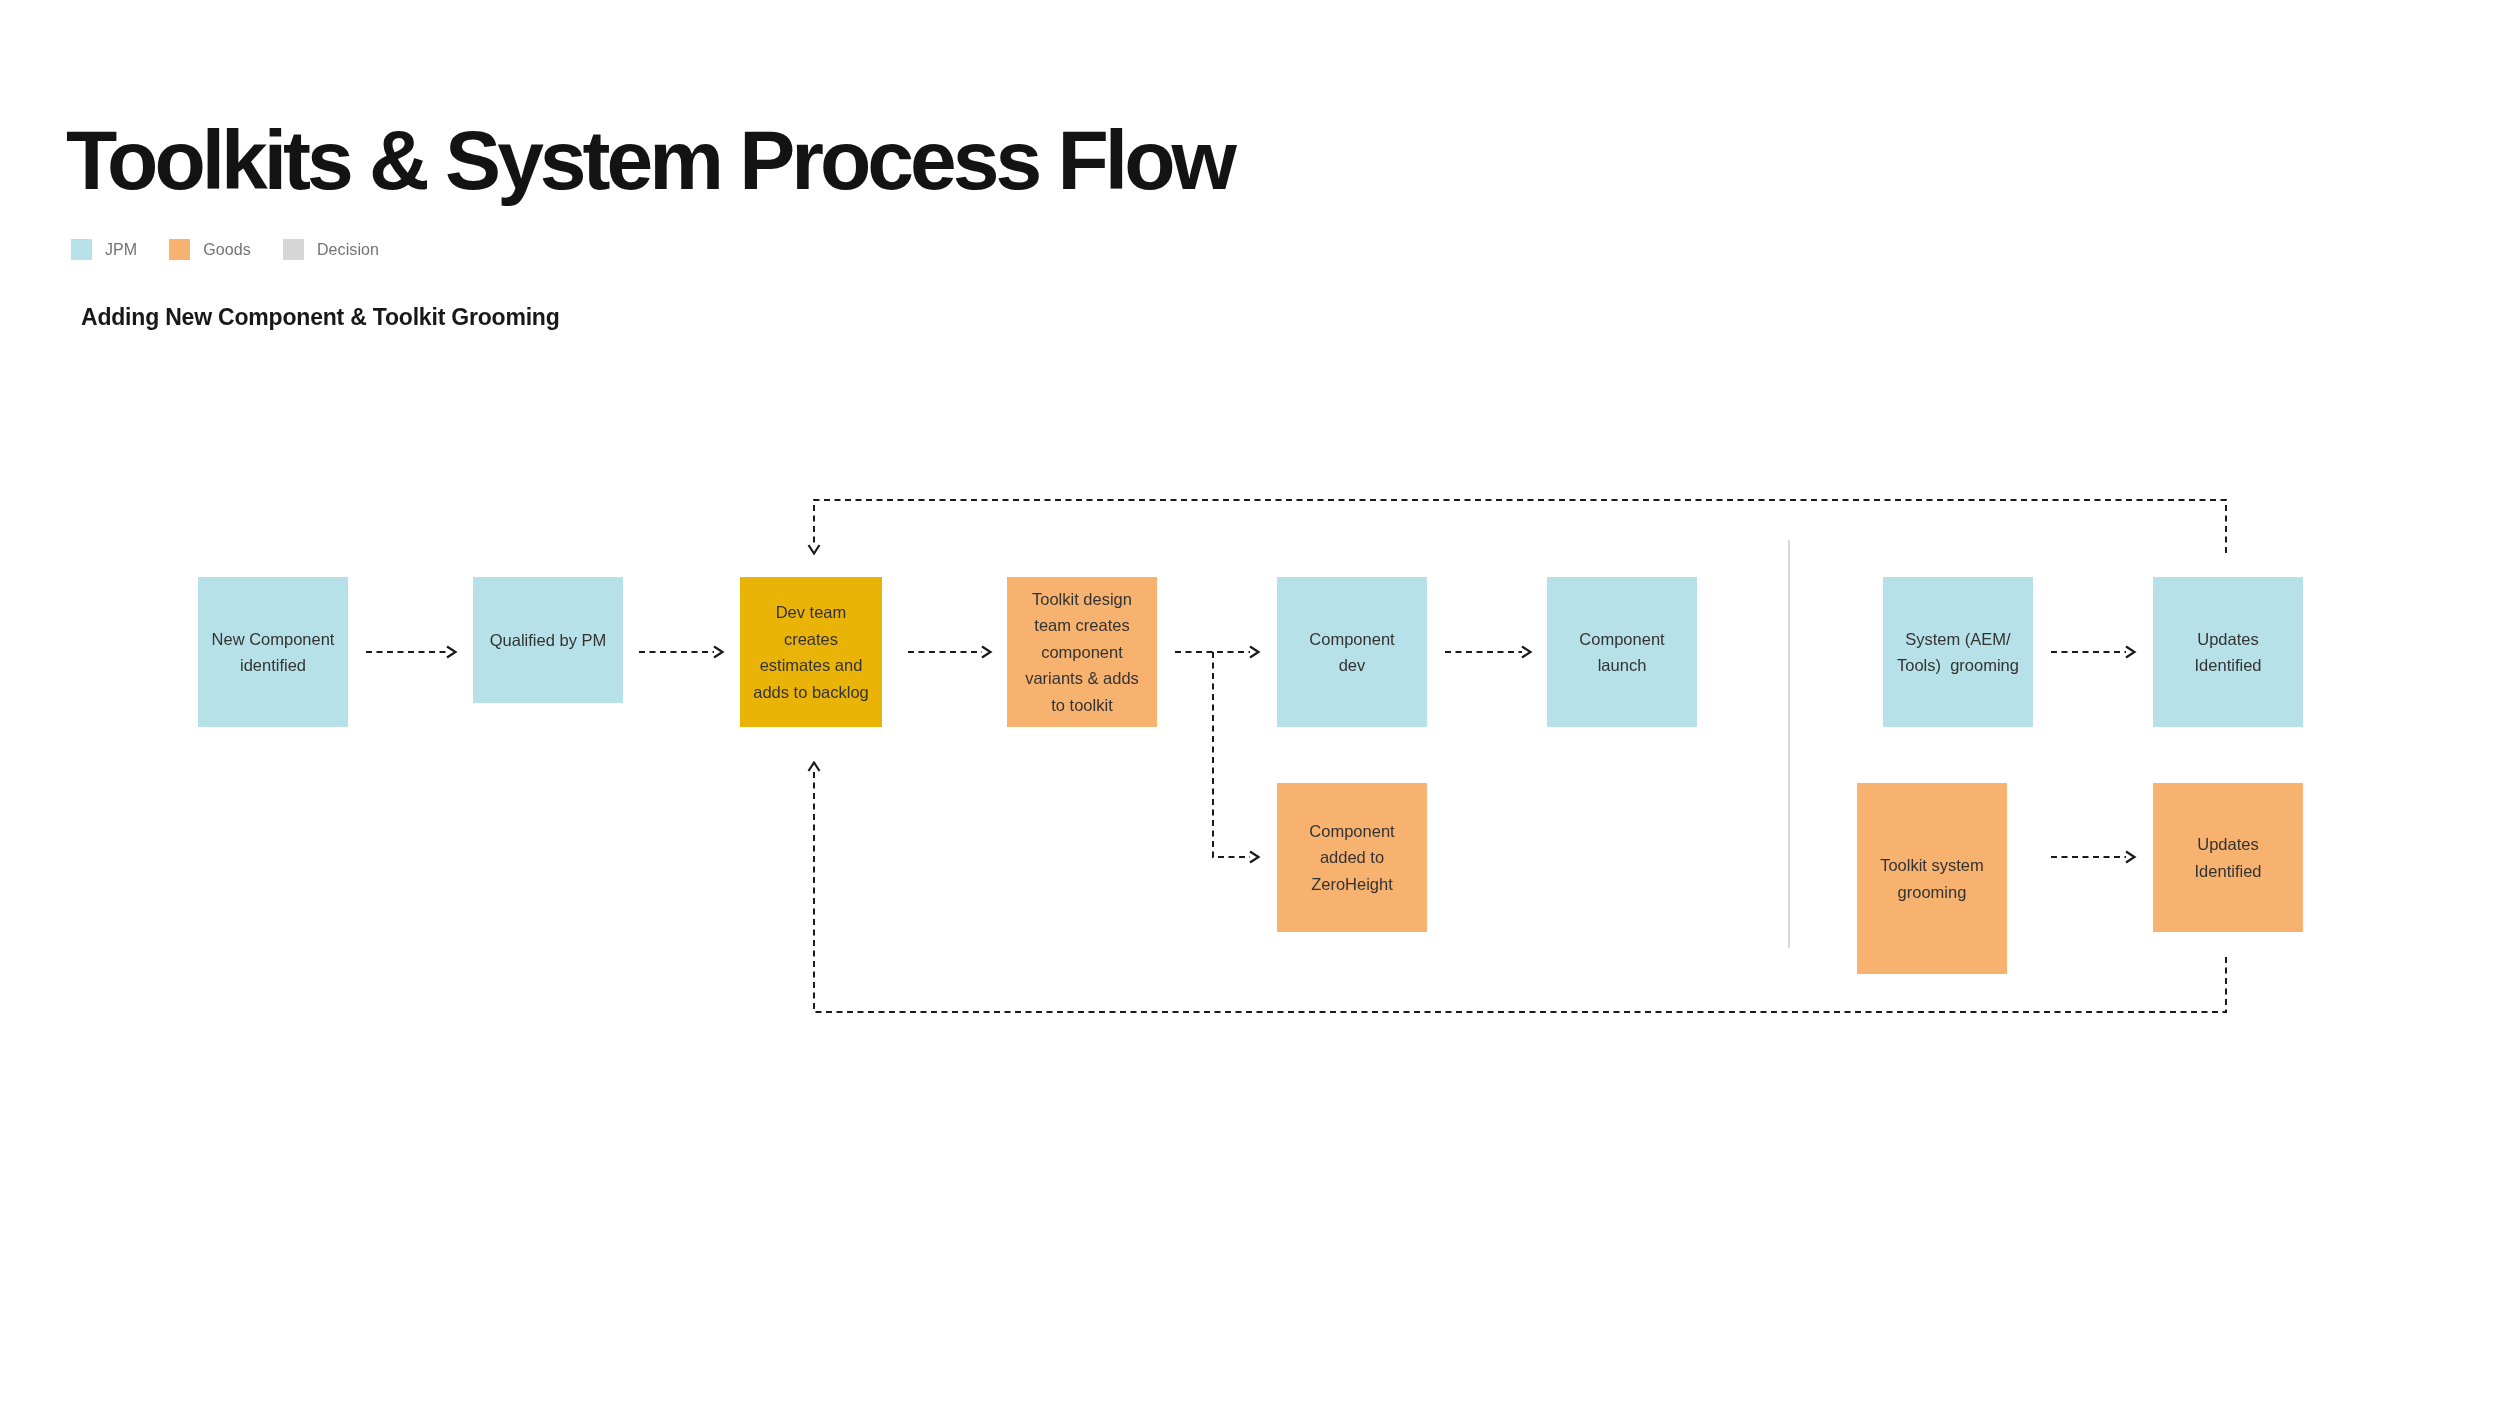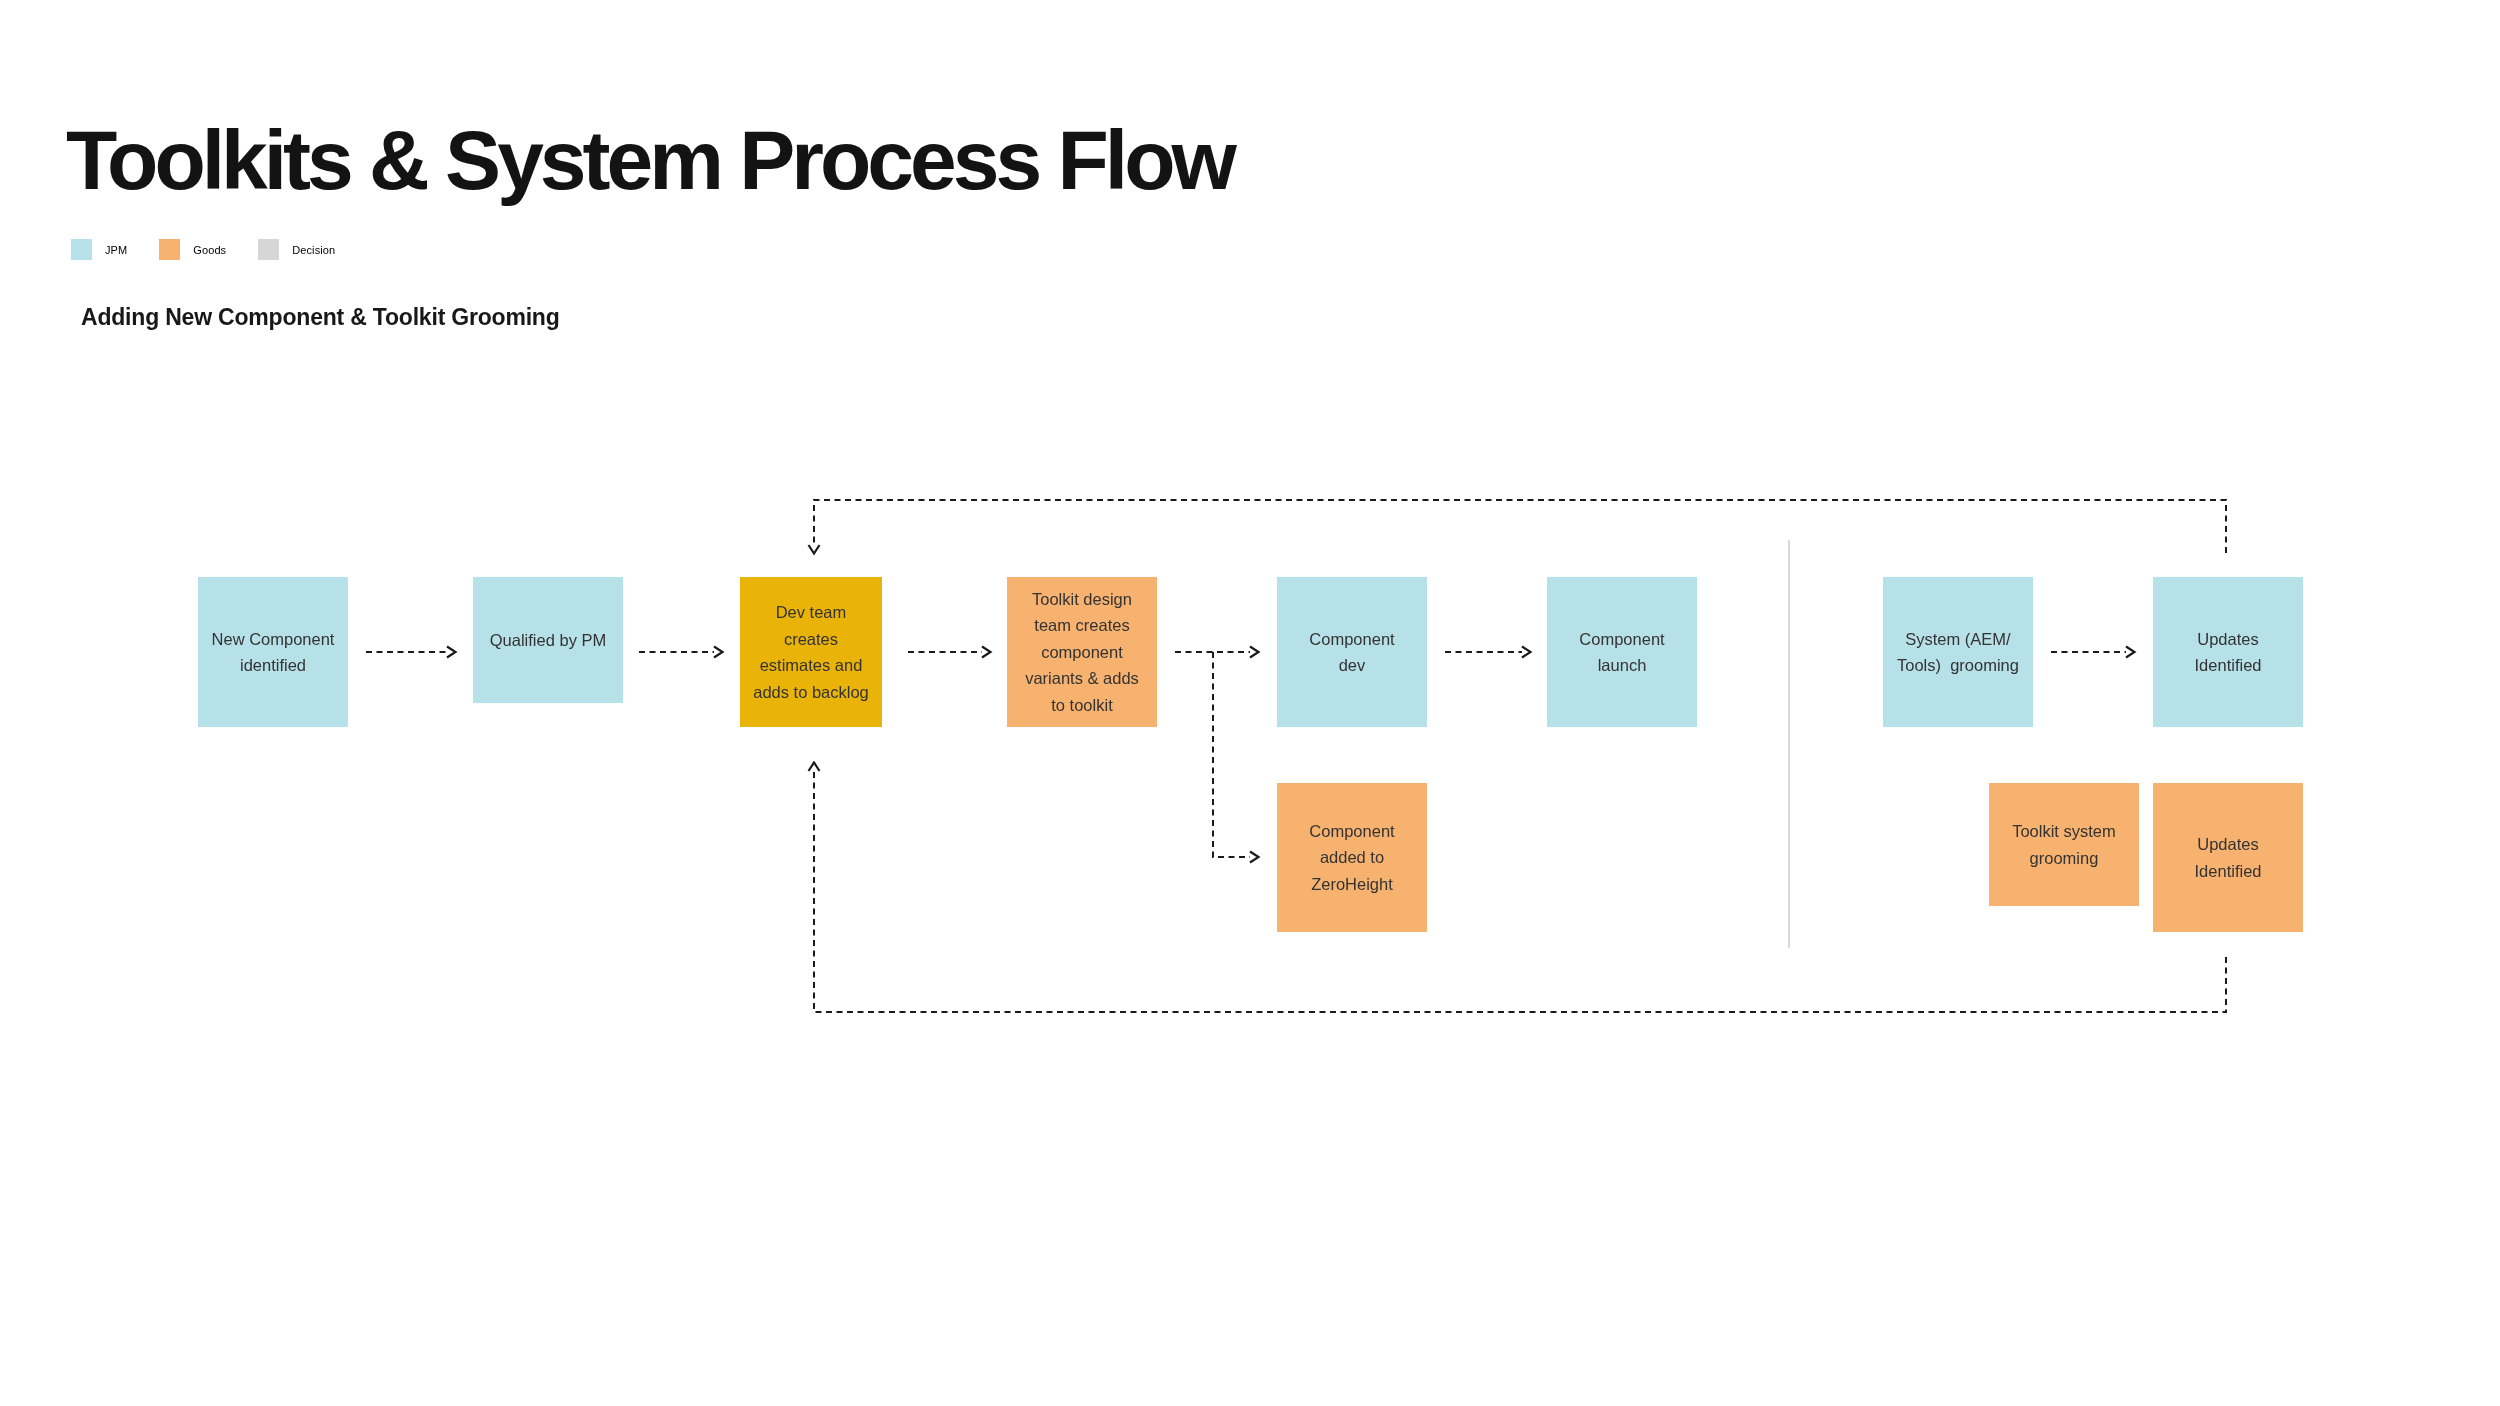--- a/index.html
+++ b/index.html
@@ -15,21 +15,21 @@
     position: absolute; left: 66px; top: 116px;
     font-size: 84px; font-weight: 700; letter-spacing: -4px;
     color: #131313; line-height: 1.05; white-space: nowrap;
   }
   .legend {
     position: absolute; left: 71px; top: 239px;
     display: flex; gap: 32px; align-items: center;
   }
   .legend-item { display: flex; align-items: center; gap: 13px; }
   .swatch { width: 21px; height: 21px; display: inline-block; flex: 0 0 auto; }
-  .legend-label { font-size: 11px; color: #000000; letter-spacing: 0.1px; text-align: right; }
+  .legend-label { font-size: 16px; color: #737373; letter-spacing: 0.1px; text-align: right; }
 
   .subtitle {
     position: absolute; left: 81px; top: 304px;
     font-size: 23px; font-weight: 700; color: #181818; letter-spacing: -0.2px;
     white-space: nowrap;
   }
 
   #connector-layer { position: absolute; left: 0; top: 0; width: 2500px; height: 1406px; }
   .conn { fill: none; stroke: #1a1a1a; stroke-width: 2; stroke-dasharray: 6 4.5; }
 
@@ -102,21 +102,21 @@
 dev</div>
       <div class="node" style="left: 1547px; top: 577px; width: 150px; height: 150px; background: rgb(183, 225, 232); color: rgb(51, 51, 51);">Component
 launch</div>
       <div class="node" style="left: 1883px; top: 577px; width: 150px; height: 150px; background: rgb(183, 225, 232); color: rgb(51, 51, 51);">System (AEM/
 Tools)  grooming</div>
       <div class="node" style="left: 2153px; top: 577px; width: 150px; height: 150px; background: rgb(183, 225, 232); color: rgb(51, 51, 51);">Updates
 Identified</div>
       <div class="node" style="left: 1277px; top: 783px; width: 150px; height: 149px; background: rgb(248, 178, 111); color: rgb(51, 51, 51);">Component
 added to
 ZeroHeight</div>
-      <div class="node" style="left: 1989px; top: 783px; width: 150px; height: 123px; background: rgb(248, 178, 111); color: rgb(51, 51, 51);">Toolkit system
+      <div class="node" style="left: 1857px; top: 783px; width: 150px; height: 191px; background: rgb(248, 178, 111); color: rgb(51, 51, 51);">Toolkit system
 grooming</div>
       <div class="node" style="left: 2153px; top: 783px; width: 150px; height: 149px; background: rgb(248, 178, 111); color: rgb(51, 51, 51);">Updates
 Identified</div>
     </div>
 
   <div id="divider" style="left: 1788px; top: 540px; height: 408px; background: rgb(217, 217, 217);"></div>
 
 </div>
 
 </body></html>

